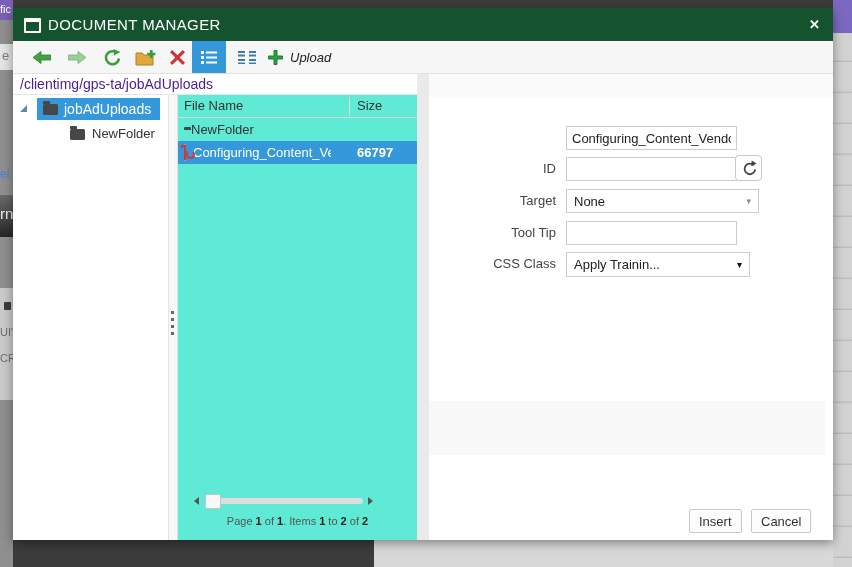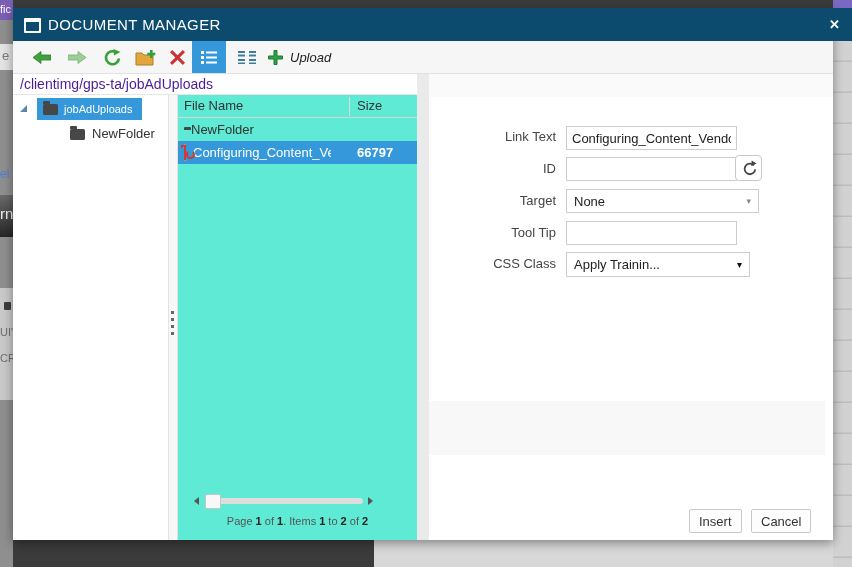--- a/index.html
+++ b/index.html
@@ -18,21 +18,21 @@
   .bgl-t1{position:absolute;top:38px;left:0;color:#6d6d6d;font-size:11px;}
   .bgl-t2{position:absolute;top:64px;left:0;color:#6d6d6d;font-size:11px;}
   .bg-bottom{position:absolute;left:374px;top:540px;width:478px;height:27px;background:#d8d8d8;}
   .bg-right{position:absolute;left:833px;top:0;width:19px;height:567px;
             background:repeating-linear-gradient(180deg,#d2d2d2 0px,#d2d2d2 29px,#bdbdbd 30px,#bdbdbd 31px);}
   .bgr-purple{position:absolute;left:0;top:0;width:19px;height:33px;background:#7b68c2;}
 
   
   .dialog{position:absolute;left:13px;top:8px;width:820px;height:532px;background:#fff;
           box-shadow:0 3px 10px rgba(0,0,0,.4);}
-  .titlebar{position:absolute;left:0;top:0;width:100%;height:33px;background:#0c4a6e;padding-left:20px;}
+  .titlebar{position:absolute;left:0;top:0;width:100%;height:33px;background:#14532d;}
   .win-icon{position:absolute;left:11px;top:10px;width:13px;height:9px;border:2px solid #fff;border-top-width:4px;border-radius:1px;}
   .title{position:absolute;left:35px;top:0;line-height:33px;color:#fff;font-size:15px;letter-spacing:.4px;}
   .close{position:absolute;right:13px;top:0;line-height:33px;color:#fff;font-size:13px;font-weight:700;cursor:pointer;}
 
   
   .toolbar{position:absolute;left:0;top:33px;width:820px;height:33px;background:#f6f6f6;border-bottom:1px solid #e2e2e2;box-sizing:border-box;font-style:italic;}
   .tbtn{position:absolute;top:0;height:32px;display:flex;align-items:center;justify-content:center;cursor:pointer;}
   .tb-back{left:16px;width:26px;}  .tb-fwd{left:51px;width:26px;}
   .tb-refresh{left:86px;width:26px;} .tb-newfolder{left:119px;width:26px;}
   .tb-delete{left:152px;width:24px;}
@@ -43,21 +43,21 @@
 
   
   .pathbar{position:absolute;left:0;top:66px;width:404px;height:21px;background:#fff;
            border-bottom:1px solid #e6e6e6;box-sizing:border-box;font-size:14px;color:#4c1d95;line-height:20px;padding-left:7px;}
 
   
   .tree-pane{position:absolute;left:0;top:87px;width:155px;height:445px;background:#fff;}
   .trow{position:absolute;display:flex;align-items:center;height:23px;cursor:pointer;}
   .trow1{left:6px;top:2px;}
   .trow2{left:57px;top:27px;}
-  .chip{display:flex;align-items:center;gap:6px;background:#3498db;color:#fff;height:22px;padding:0 9px 0 6px;margin-left:9px;font-size:11px;}
+  .chip{display:flex;align-items:center;gap:6px;background:#3498db;color:#fff;height:22px;padding:0 9px 0 6px;margin-left:9px;font-size:14px;}
   .trow2 .tlabel{margin-left:7px;font-size:13px;color:#333;}
   .fold{width:15px;height:11px;background:#474747;border-radius:1.5px;position:relative;flex:none;margin-top:1px;}
   .fold::before{content:"";position:absolute;top:-3px;left:0;width:7px;height:3px;background:#474747;border-radius:1px 1px 0 0;}
 
   
   .splitbar{position:absolute;left:155px;top:87px;width:10px;height:445px;background:#f7f7f7;
             border-left:1px solid #e3e3e3;border-right:1px solid #e3e3e3;box-sizing:border-box;cursor:col-resize;}
   .grip{position:absolute;top:212px;left:2px;}
   .grip i{display:block;width:3px;height:3px;background:#666;margin:4px 0;}
 
@@ -256,21 +256,20 @@
       <div class="pager">
         <span>Page </span><b>1</b><span> of </span><b>1</b><span>. Items </span><b>1</b><span> to </span><b>2</b><span> of </span><b>2</b>
       </div>
     </div>
 
     <div class="vstrip"></div>
 
     <div class="right-pane">
       <div class="rband"></div>
 
-      <label class="flabel l-link">Link Text</label>
       <input class="fin in-link" type="text" value="Configuring_Content_Vendor" style="">
 
       <label class="flabel l-id">ID</label>
       <input class="fin in-id" type="text" style="">
       <span class="refresh-btn">
         <svg width="16" height="16" viewBox="0 0 18 18">
           <path d="M14.5 6 A 6 6 0 1 0 16 10.5" fill="none" stroke="#444" stroke-width="2"></path>
           <polygon points="12,0.5 17.5,4 11.5,7" fill="#444"></polygon>
         </svg>
       </span>

